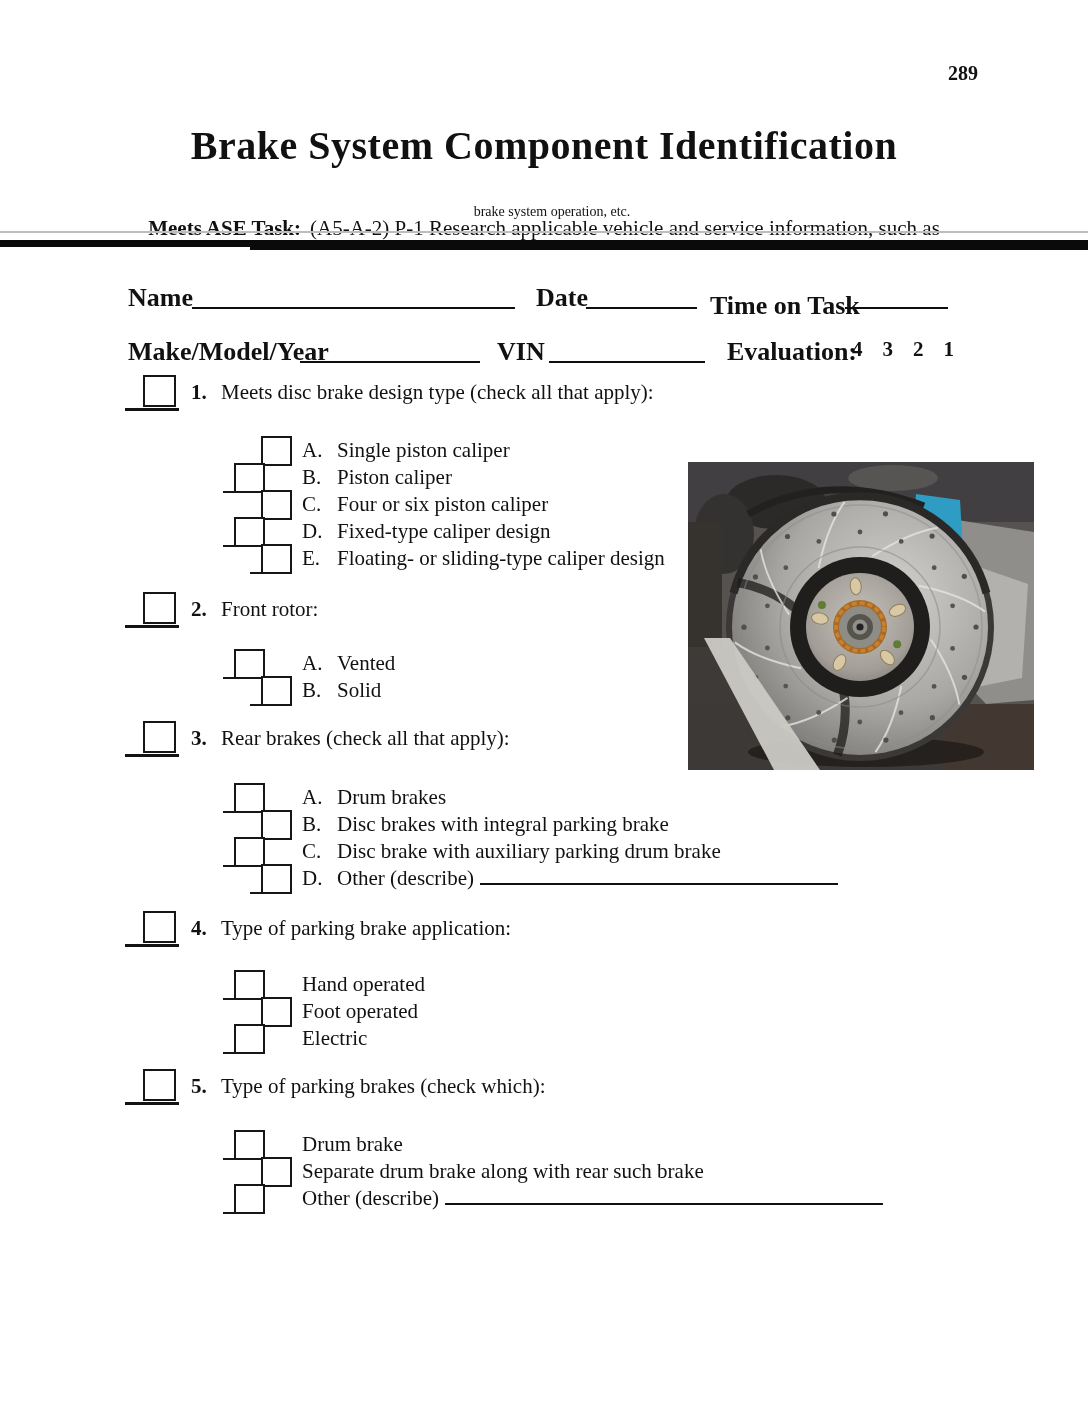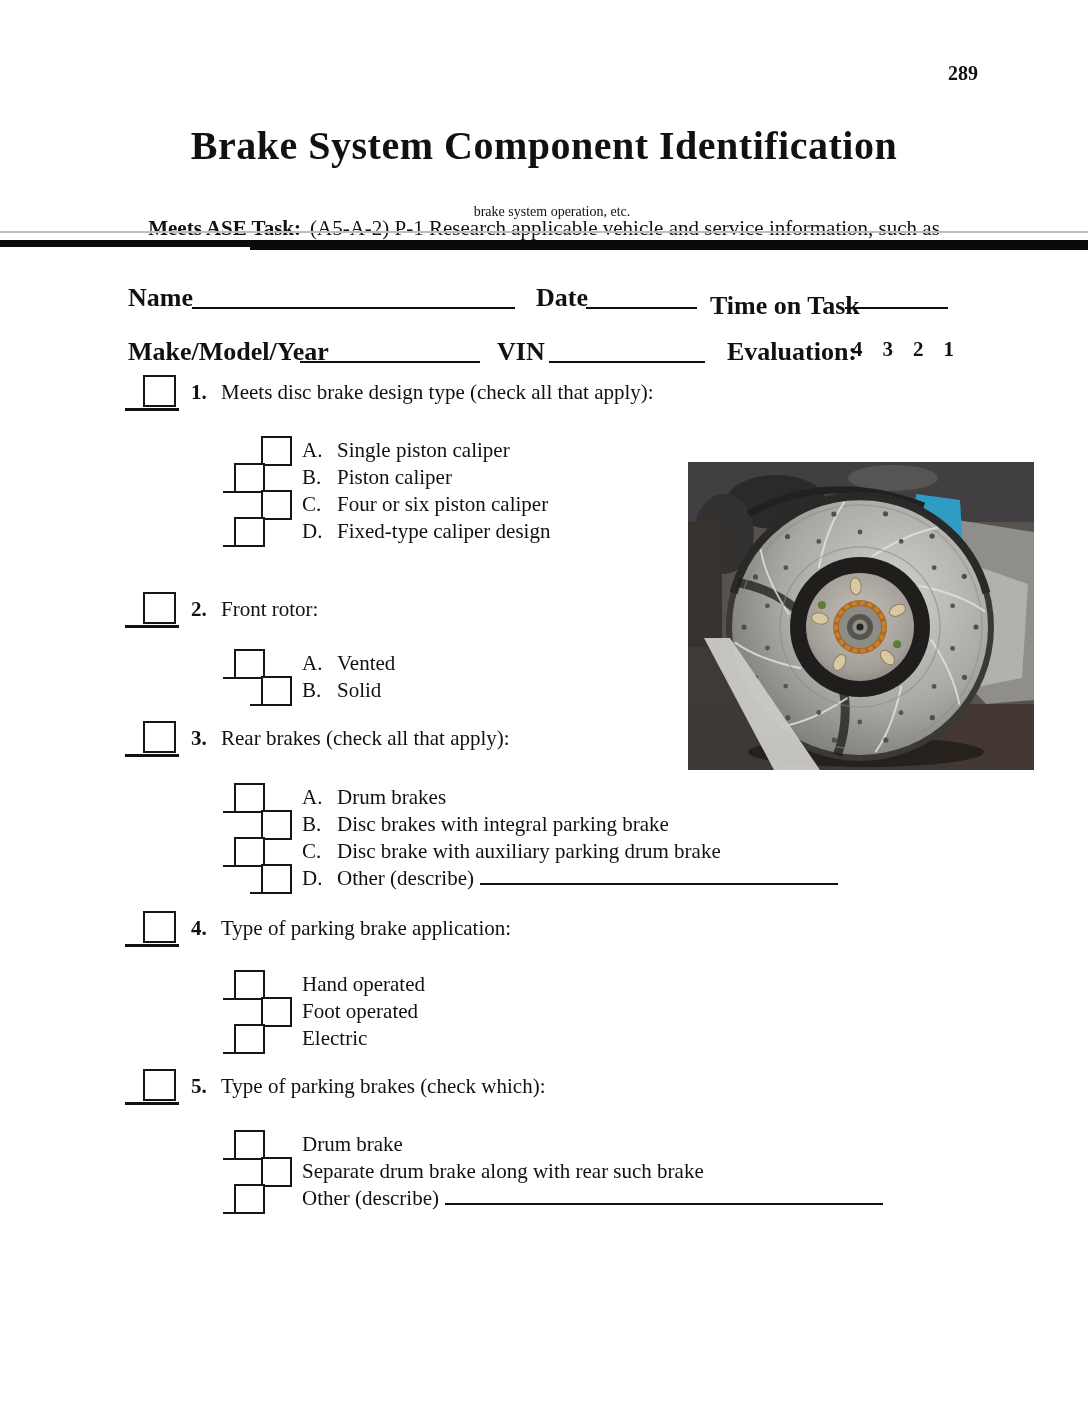--- a/index.html
+++ b/index.html
@@ -98,20 +98,23 @@
       <span class="cb"></span><span class="opt-label">A.</span><span>Single piston caliper</span>
     </div>
     <div class="opt-row">
       <span class="cb"></span><span class="opt-label">B.</span><span>Piston caliper</span>
     </div>
     <div class="opt-row">
       <span class="cb"></span><span class="opt-label">C.</span><span>Four or six piston caliper</span>
     </div>
     <div class="opt-row">
       <span class="cb"></span><span class="opt-label">D.</span><span>Fixed-type caliper design</span>
+    </div>
+    <div class="opt-row">
+      <span class="cb"></span><span class="opt-label">E.</span><span>Floating- or sliding-type caliper design</span>
     </div>
   </div>
 
   <div class="item" id="item2">
     <span class="lead-blank"></span>
     <span class="lead-box"></span>
     <span class="item-num">2.</span>
     <span class="item-title">Front rotor:</span>
   </div>
   <div class="options" id="opts2">

